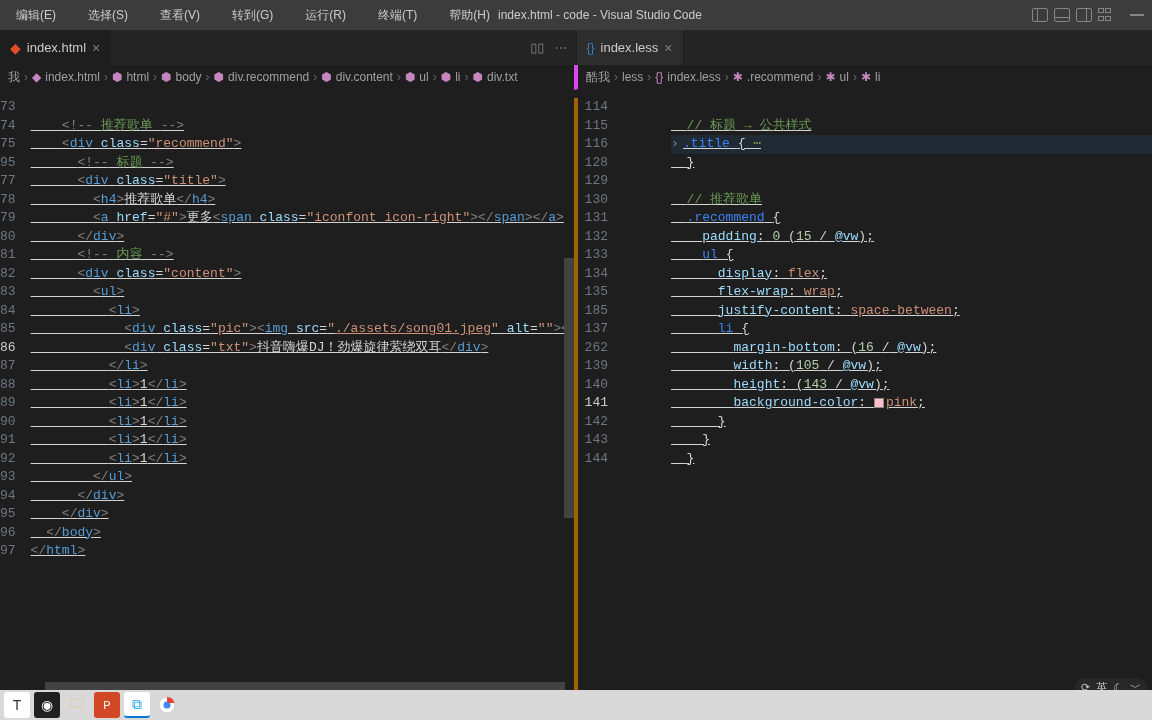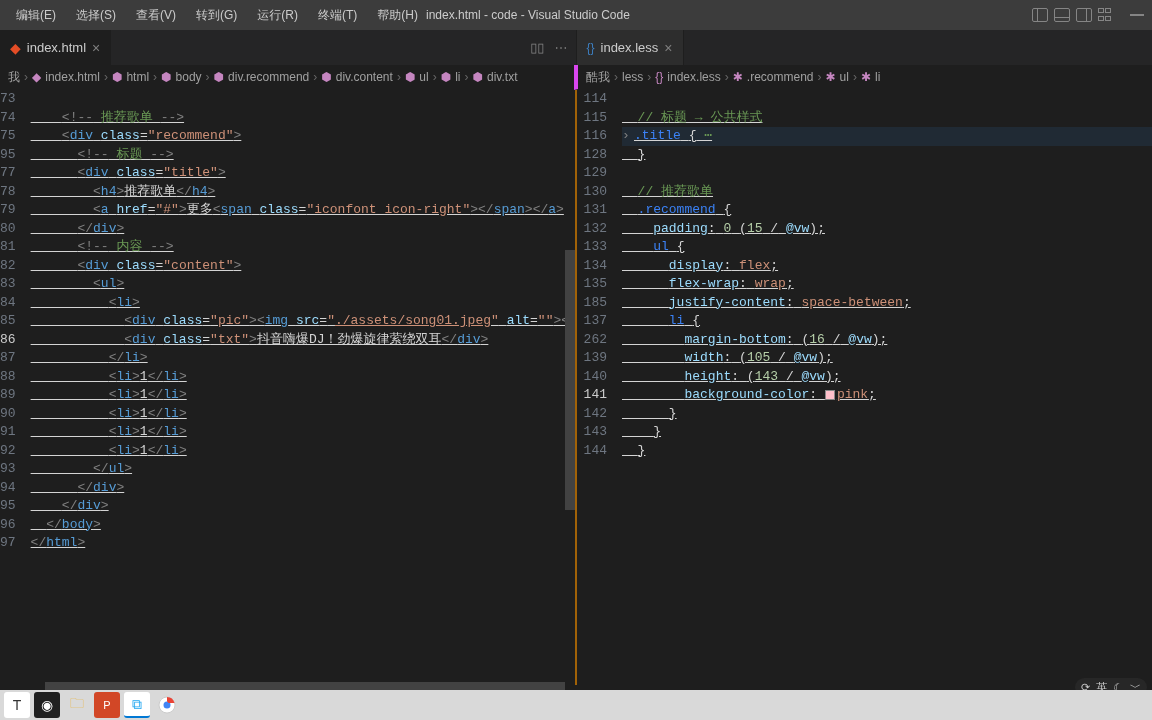--- a/index.html
+++ b/index.html
@@ -15,21 +15,21 @@
 
 
 .titlebar {
   height: 30px;
   background: #3c3c3c;
   display: flex;
   align-items: center;
   padding: 0 8px;
   color: #cccccc;
 }
-.menu-items { display: flex; gap: 4px; }
+.menu-items { display: flex; gap: 16px; }
 .menu-item { padding: 4px 8px; cursor: pointer; font-size: 12px; }
 .titlebar-center { flex: 1; font-size: 12px; }
 .titlebar-right { display: flex; gap: 6px; align-items: center; }
 .layout-icon { width: 16px; height: 14px; border: 1px solid #858585; border-radius: 2px; position: relative; }
 .layout-icon::after { content: ""; position: absolute; background: #858585; }
 .layout-1::after { left: 4px; top: 0; width: 1px; height: 100%; }
 .layout-2::after { left: 0; bottom: 3px; width: 100%; height: 1px; }
 .layout-3::after { right: 4px; top: 0; width: 1px; height: 100%; }
 .layout-4 { border: none; display: flex; flex-wrap: wrap; gap: 1px; }
 .layout-4 span { width: 6px; height: 5px; border: 1px solid #858585; }
@@ -71,23 +71,24 @@
   border-bottom: 1px solid #1e1e1e;
 }
 .bc-item { display: flex; align-items: center; gap: 4px; }
 .bc-sep { margin: 0 4px; color: #666; }
 .bc-brace { color: #c586c0; }
 
 
 .editors {
   display: flex;
   height: 595px;
+  margin-top: 8px;
 }
 .editor-pane { flex: 1; display: flex; background: #1e1e1e; position: relative; overflow: hidden; }
-.editor-pane-right { border-left: 2px solid #a16207; }
+.editor-pane-right { border-left: 4px solid #a16207; gap: 48px; }
 .gutter {
   width: 45px;
   text-align: right;
   padding-right: 15px;
   color: #6e7681;
   font-family: Consolas, "Courier New", monospace;
   font-size: 13px;
   line-height: 18.5px;
   user-select: none;
 }

